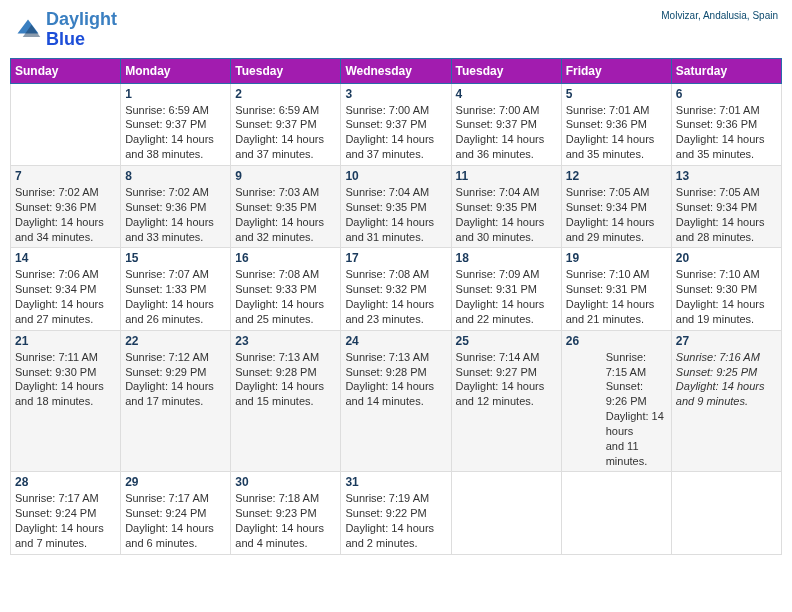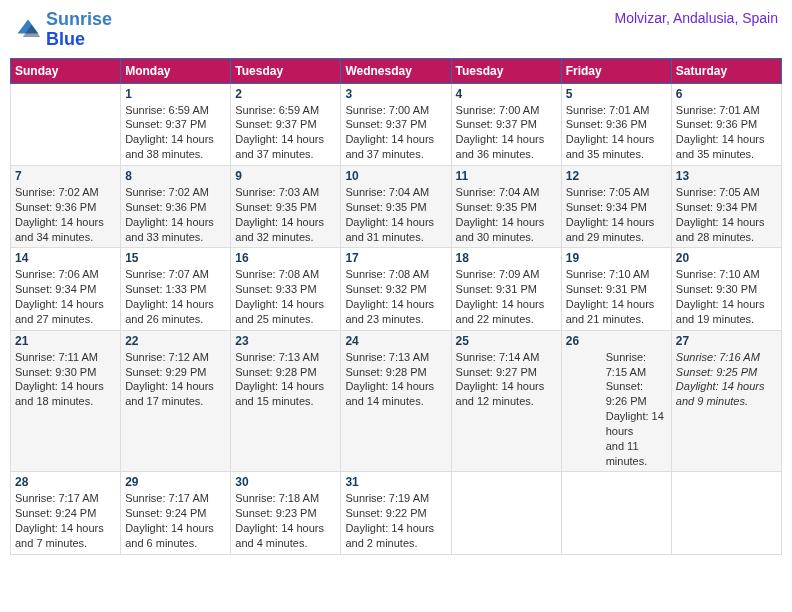--- a/index.html
+++ b/index.html
@@ -38,30 +38,30 @@
     .title-block {
       text-align: right;
     }
     .month-title {
       font-size: 38px;
       font-weight: bold;
       color: #1a3a5c;
       line-height: 1.1;
     }
     .location {
-      font-size: 14px;
-      color: #6d28d9;
+      font-size: 10px;
+      color: #0c4a6e;
     }
     .calendar {
       width: 100%;
       border-collapse: collapse;
       border: 1px solid #ccc;
     }
     .calendar th {
-      background: #be185d;
+      background: #a21caf;
       color: #fff;
       font-size: 12px;
       font-weight: bold;
       padding: 5px 4px;
       text-align: left;
       border: 1px solid #2a6aaa;
     }
     .calendar td {
       vertical-align: top;
       border: 1px solid #ddd;
@@ -94,21 +94,21 @@
 </head>
 <body>
 
 <div class="header">
   <div class="logo">
     <svg class="logo-icon" viewBox="0 0 32 32">
       <polygon points="16,4 28,20 4,20" fill="#3a7fc1"></polygon>
       <polygon points="20,10 30,24 10,24" fill="#1a3a5c" opacity="0.5"></polygon>
     </svg>
     <div class="logo-text">
-      <div><span>Sunrise</span></div>
+      <div><span>Daylight</span></div>
       <div><span style="color:#1d4ed8">Blue</span></div>
     </div>
   </div>
   <div class="title-block">
     <div class="location">Molvizar, Andalusia, Spain</div>
   </div>
 </div>
 
 <table class="calendar">
   <thead>

